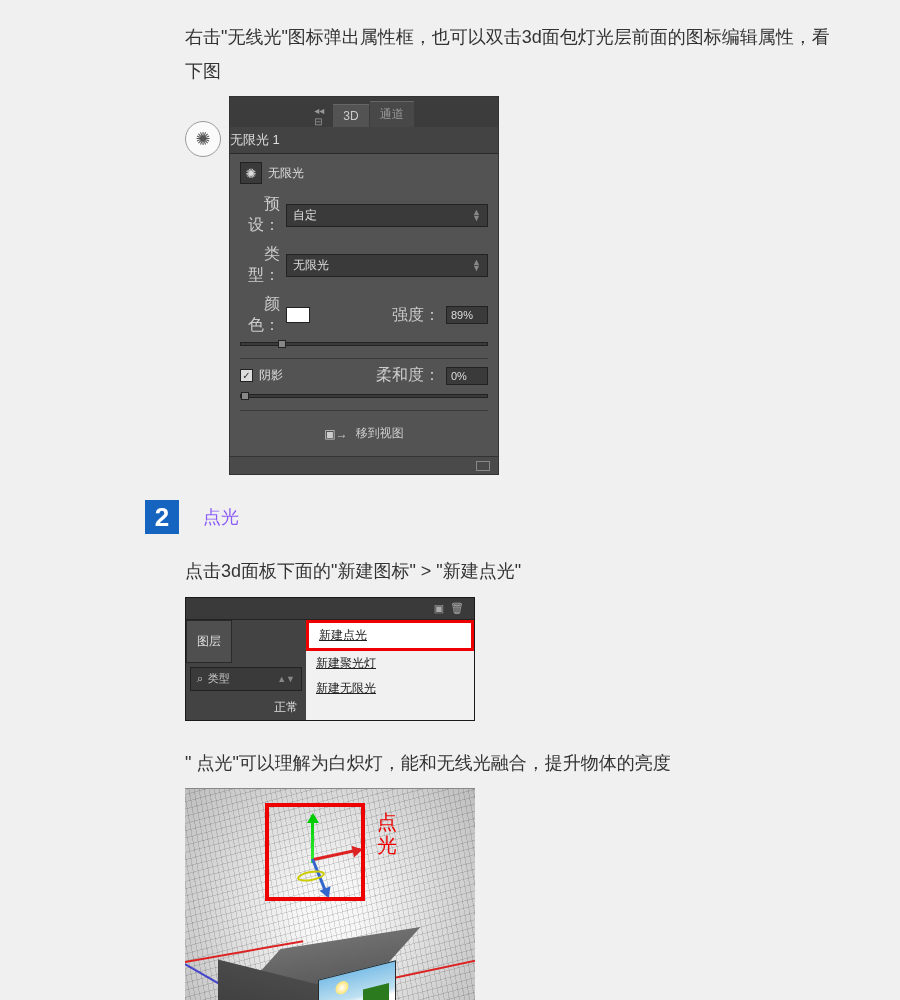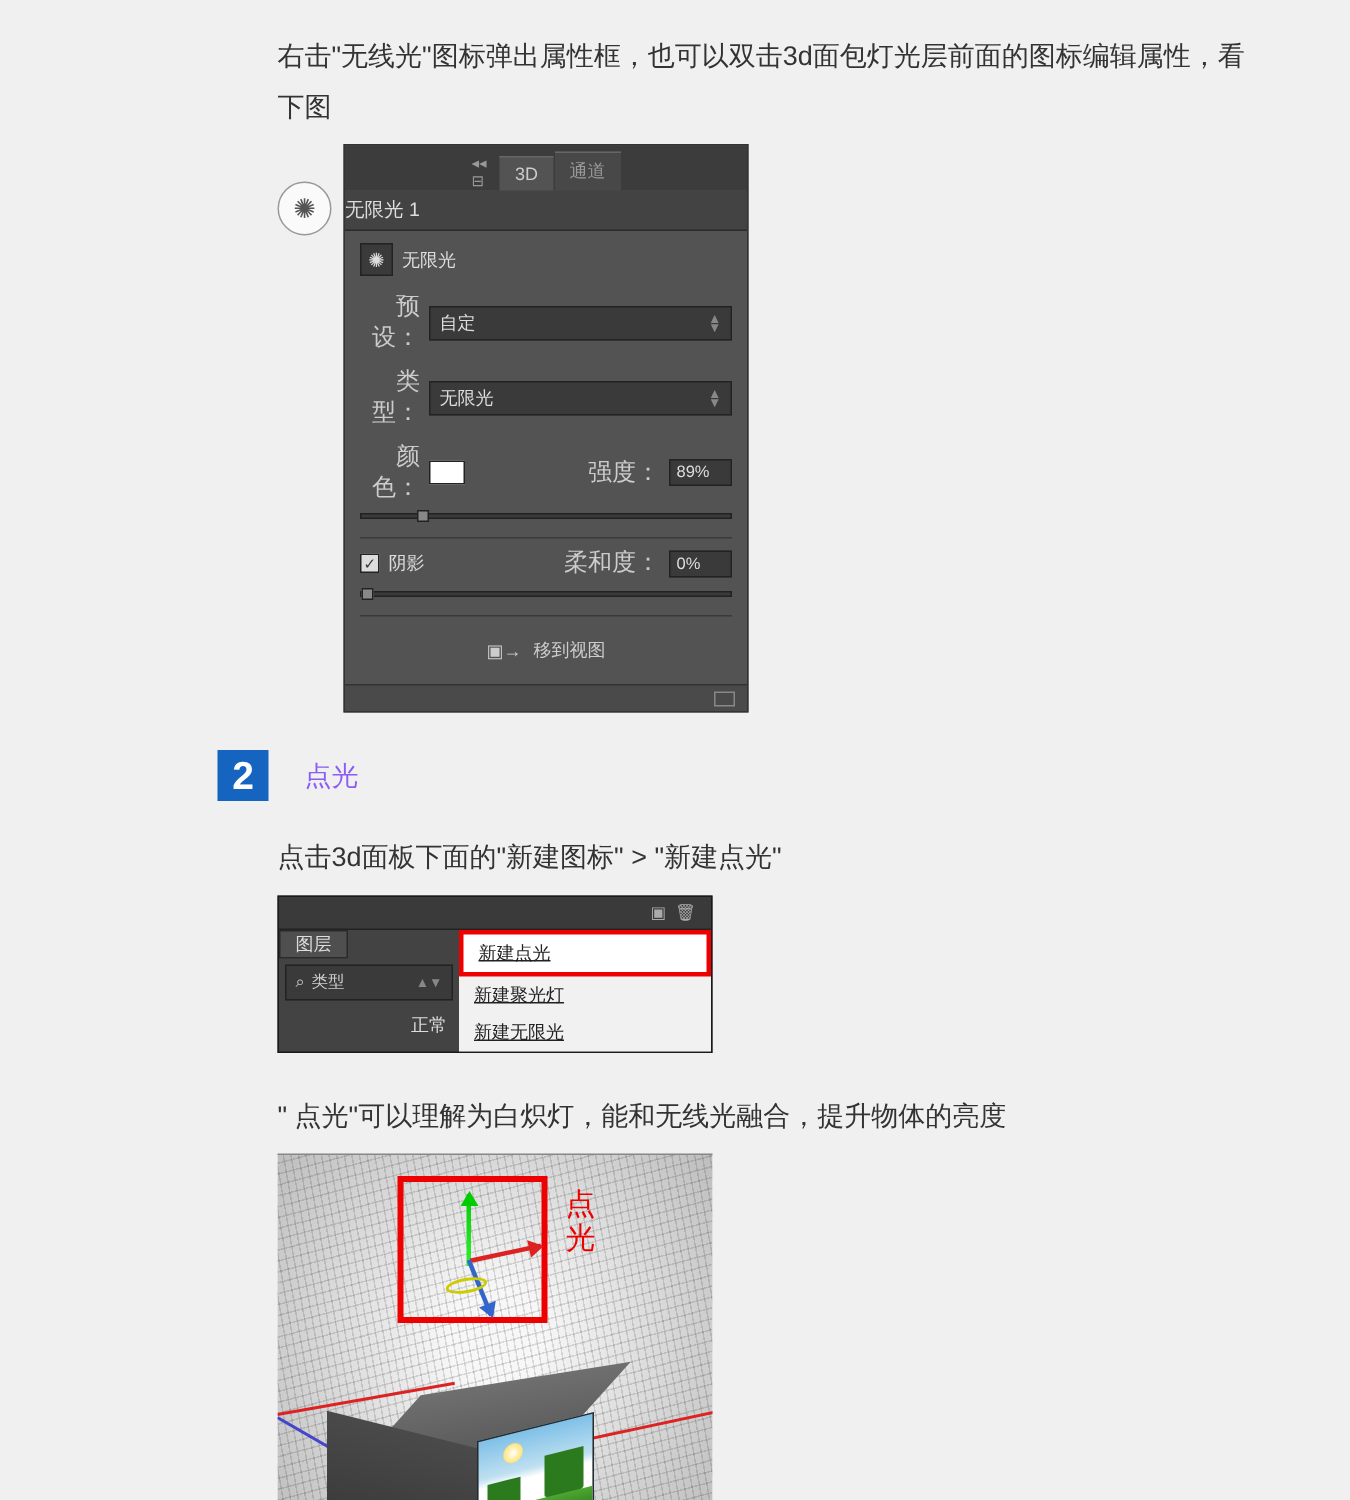--- a/index.html
+++ b/index.html
@@ -99,21 +99,21 @@
   .p2-top {
     height: 22px; display: flex; justify-content: flex-end;
     align-items: center; gap: 6px; padding-right: 10px;
     background: #3a3a3a; border-bottom: 1px solid #222;
   }
   .p2-top-icon { color: #aaa; font-size: 11px; }
   .p2-row { display: flex; }
   .p2-left { width: 120px; }
   .p2-tab {
     background: #4f4f4f; color: #ddd; font-size: 12px;
-    padding: 0 10px; border: 1px solid #2a2a2a; display: inline-block;
+    padding: 12px 10px; border: 1px solid #2a2a2a; display: inline-block;
   }
   .p2-search {
     display: flex; align-items: center; background: #3a3a3a;
     border: 1px solid #222; margin: 4px; padding: 2px 6px;
   }
   .p2-search span { color: #ccc; font-size: 11px; }
   .p2-search .arr { margin-left: auto; color: #888; font-size: 9px; }
   .p2-mode { color: #ddd; font-size: 12px; padding: 4px 8px; text-align: right; }
   .p2-menu { flex: 1; background: #f1f1f1; }
   .p2-item { font-size: 12px; color: #222; padding: 4px 10px; text-decoration: underline; }

